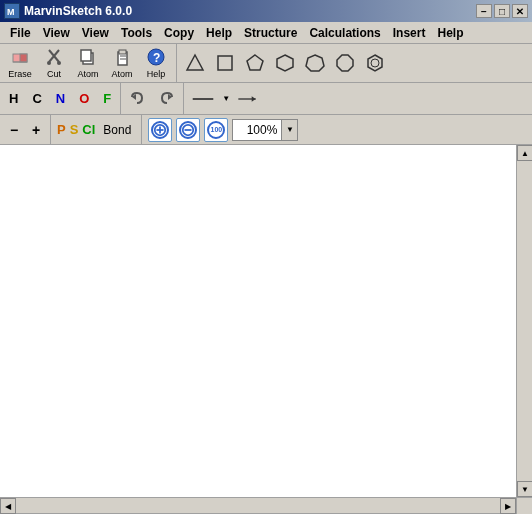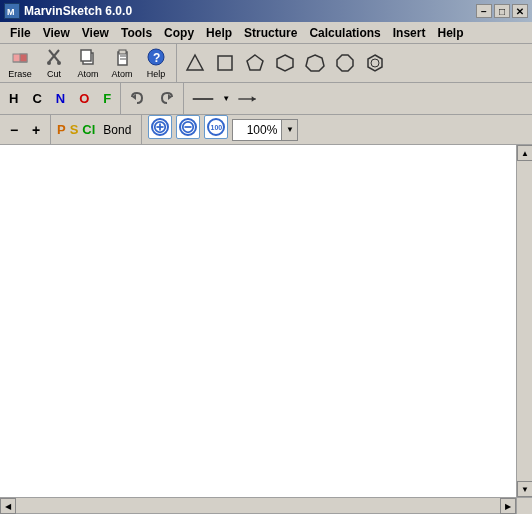--- a/index.html
+++ b/index.html
@@ -438,21 +438,21 @@
     <span class="zoom-btn">+</span>
   </div>
 
   <div style="display:flex; align-items:center; padding:0 6px; gap:4px; border-right:1px solid #a0a0a0; height:100%;">
     <span style="font-weight:bold; font-size:13px; color:#cc6600; cursor:pointer;">P</span>
     <span style="font-weight:bold; font-size:13px; color:#cc9900; cursor:pointer;">S</span>
     <span style="font-weight:bold; font-size:13px; color:#009900; cursor:pointer;">Cl</span>
     <span class="more-label">Bond</span>
   </div>
 
-  <div style="display:flex; padding:0 6px; gap:4px; height:100%;">
+  <div style="display:flex; align-items:center; padding:0 6px; gap:4px; height:100%;">
 
     <div class="zoom-icon-btn">
       <div class="zoom-circle">
         <svg width="16" height="16" viewBox="0 0 16 16">
           <circle cx="8" cy="8" r="6" fill="none" stroke="#3366cc" stroke-width="2"></circle>
           <line x1="8" y1="4" x2="8" y2="12" stroke="#3366cc" stroke-width="2"></line>
           <line x1="4" y1="8" x2="12" y2="8" stroke="#3366cc" stroke-width="2"></line>
         </svg>
       </div>
     </div>

